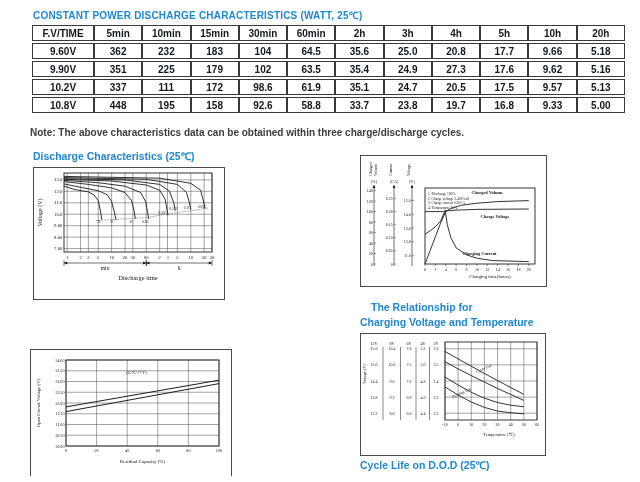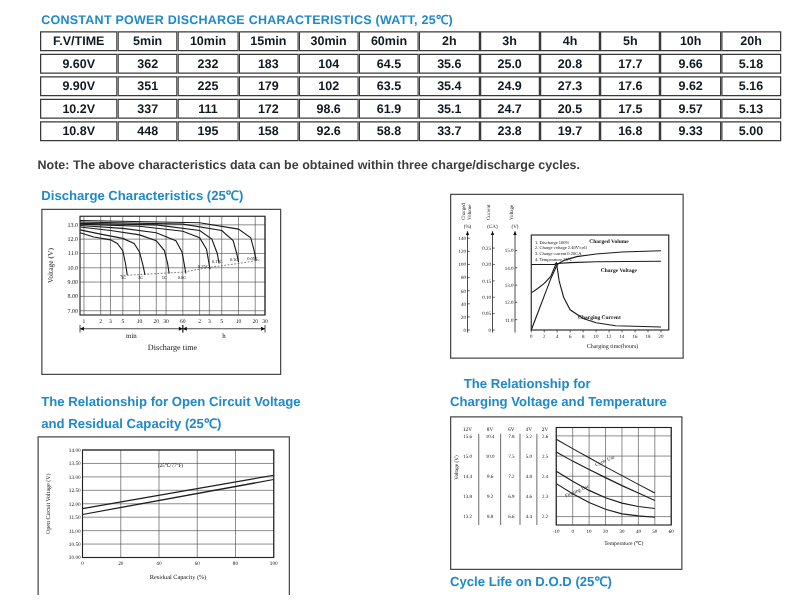--- a/index.html
+++ b/index.html
@@ -277,22 +277,20 @@
         <text x="129" y="122" font-size="4.8" text-anchor="middle">Charging time(hours)</text>
         <path d="M64.0 108.0 L69.2 94.4 L74.4 80.7 L79.6 67.1 L84.8 55.6 L89.9 52.4 L100.3 49.3 L115.9 47.2 L136.6 45.6 L167.8 44.6" fill="none" stroke="#1c1c1c" stroke-width="0.9"></path>
         <path d="M64.0 78.3 L69.2 74.8 L74.4 70.7 L79.6 65.2 L83.7 55.5 L84.8 54.8 L95.1 54.1 L115.9 53.4 L167.8 53.0" fill="none" stroke="#1c1c1c" stroke-width="0.9"></path>
         <path d="M64.0 55.6 L82.7 55.6 L84.2 54.3 L86.3 68.7 L89.9 81.8 L95.1 91.8 L105.5 98.8 L115.9 102.2 L131.5 104.6 L167.8 105.6" fill="none" stroke="#1c1c1c" stroke-width="0.9"></path>
         <text x="126.26415094339623" y="38.2896551724138" font-size="4.4" text-anchor="middle" font-weight="bold">Charged Volume</text>
         <text x="134.04716981132077" y="61.70909090909092" font-size="4.4" text-anchor="middle" font-weight="bold">Charge Voltage</text>
         <text x="118.48113207547169" y="99.35172413793103" font-size="4.4" text-anchor="middle" font-weight="bold">Charging Current</text>
       </svg>
   </div>
 
-  <div class="blue-head h2b1">The Relationship for Open Circuit Voltage</div>
-  <div class="blue-head h2b2">and Residual Capacity (25℃)</div>
   <div class="chart-box" id="ocv-box">
     <svg id="svg-ocv" width="197" height="124" viewBox="0 0 197 124">
         <line x1="35" y1="10" x2="188" y2="10" stroke="#4a4a4a" stroke-width="0.5"></line>
         <text x="33.5" y="11.5" font-size="4.2" text-anchor="end">14.00</text>
         <line x1="35" y1="20.75" x2="188" y2="20.75" stroke="#4a4a4a" stroke-width="0.5"></line>
         <text x="33.5" y="22.25" font-size="4.2" text-anchor="end">13.50</text>
         <line x1="35" y1="31.5" x2="188" y2="31.5" stroke="#4a4a4a" stroke-width="0.5"></line>
         <text x="33.5" y="33" font-size="4.2" text-anchor="end">13.00</text>
         <line x1="35" y1="42.25" x2="188" y2="42.25" stroke="#4a4a4a" stroke-width="0.5"></line>
         <text x="33.5" y="43.75" font-size="4.2" text-anchor="end">12.50</text>

